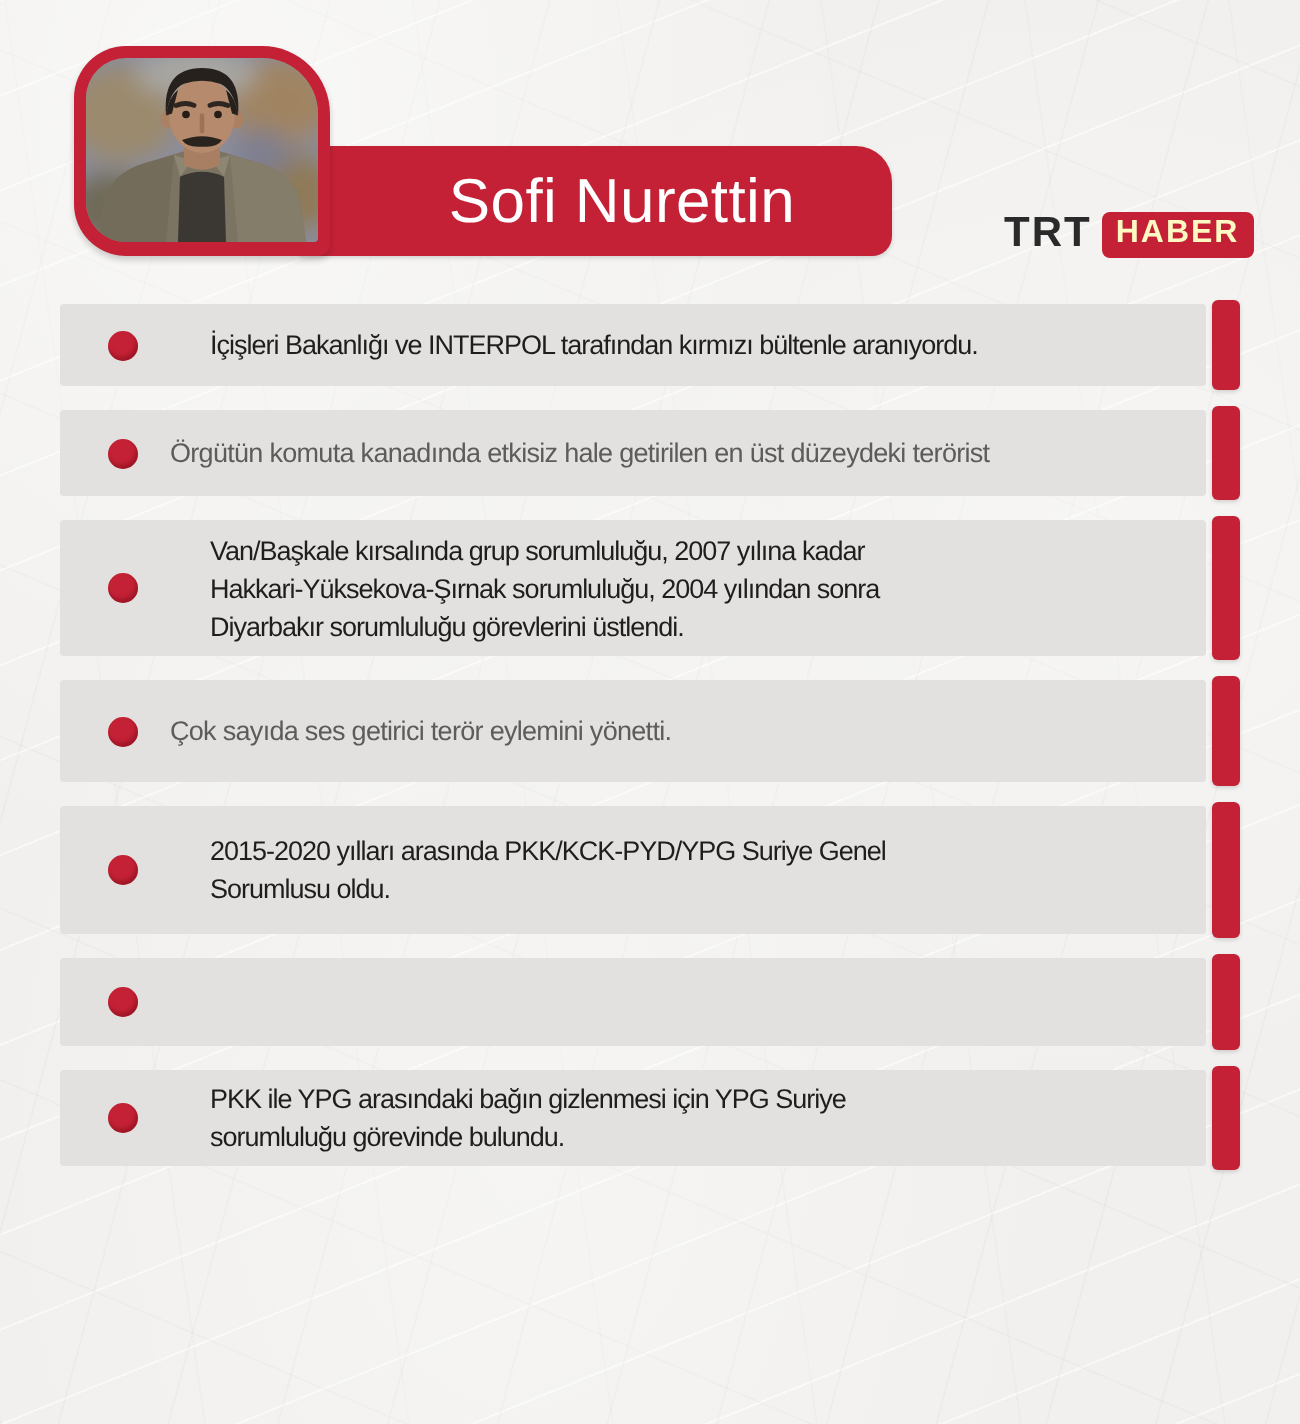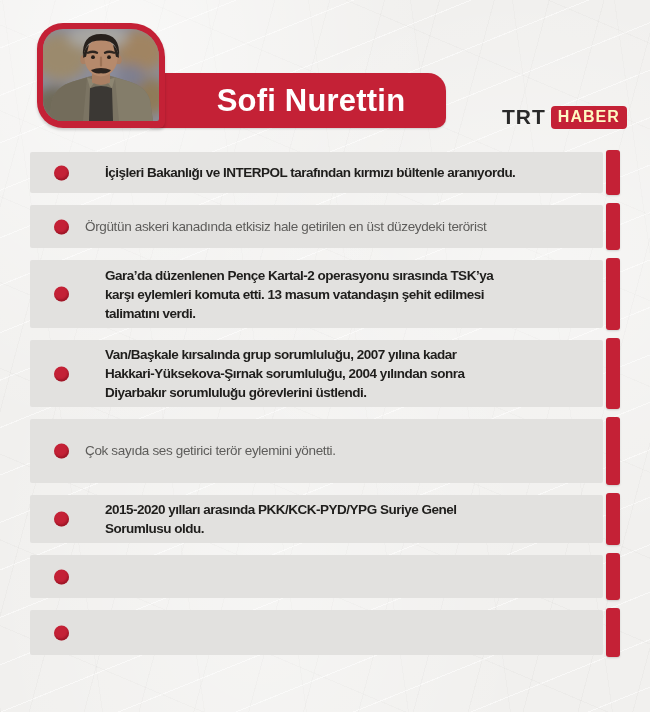--- a/index.html
+++ b/index.html
@@ -32,21 +32,21 @@
 
   
   .banner{
     position:absolute;left:150px;top:73px;width:296px;height:55px;
     background:var(--accent);
     border-radius:0 18px 10px 0;
     display:flex;align-items:center;justify-content:center;
     box-shadow:0 1px 2px rgba(0,0,0,0.15);
   }
   .banner .title{
-    color:#ffffff;font-size:31px;font-weight:bold;letter-spacing:0.2px;
+    color:#ffffff;font-size:31px;font-weight:normal;letter-spacing:0.2px;
     padding-left:26px;white-space:nowrap;
   }
   .photo-card{
     position:absolute;left:37px;top:23px;width:128px;height:105px;
     background:var(--accent);
     border-radius:26px 34px 6px 26px;
     box-shadow:0 2px 3px rgba(0,0,0,0.18);
   }
   .photo{
     position:absolute;left:6px;top:6px;right:6px;bottom:7px;
@@ -100,21 +100,21 @@
   }
   .sidebar{
     position:absolute;left:576px;top:-2px;bottom:-2px;width:14px;
     background:var(--accent);border-radius:3px;
     box-shadow:0 1px 2px rgba(0,0,0,0.15);
   }
   .row-text{
     margin:0;white-space:pre-line;
   }
   .row[data-emphasis="strong"] .row-text{
-    font-weight:bold;color:var(--text_strong);
+    font-weight:normal;color:var(--text_strong);
     font-size:13.5px;line-height:19px;letter-spacing:-0.5px;padding-left:20px;
   }
   .row[data-emphasis="normal"] .row-text{
     font-weight:normal;color:var(--text_normal);
     font-size:13.5px;line-height:18px;letter-spacing:-0.35px;
   }
 </style>
 </head>
 <body>
 
@@ -185,31 +185,24 @@
   <div class="list">
 
     <div class="row" data-emphasis="strong">
       <span class="dot"></span>
       <p class="row-text">İçişleri Bakanlığı ve INTERPOL tarafından kırmızı bültenle aranıyordu.</p>
       <span class="sidebar"></span>
     </div>
 
     <div class="row" data-emphasis="normal">
       <span class="dot"></span>
-      <p class="row-text">Örgütün askeri kanadında etkisiz hale getirilen en üst düzeydeki terörist</p>
-      <span class="sidebar"></span>
-    </div>
-
-    <div class="row" data-emphasis="strong">
-      <span class="dot"></span>
-      <p class="row-text">Gara’da düzenlenen Pençe Kartal-2 operasyonu sırasında TSK’ya
-karşı eylemleri komuta etti. 13 masum vatandaşın şehit edilmesi
-talimatını verdi.</p>
-      <span class="sidebar"></span>
-    </div>
+      <p class="row-text">Örgütün komuta kanadında etkisiz hale getirilen en üst düzeydeki terörist</p>
+      <span class="sidebar"></span>
+    </div>
+
 
 
     <div class="row" data-emphasis="strong">
       <span class="dot"></span>
       <p class="row-text">Van/Başkale kırsalında grup sorumluluğu, 2007 yılına kadar
 Hakkari-Yüksekova-Şırnak sorumluluğu, 2004 yılından sonra
 Diyarbakır sorumluluğu görevlerini üstlendi.</p>
       <span class="sidebar"></span>
     </div>
 
@@ -226,17 +219,19 @@
       <span class="sidebar"></span>
     </div>
 
     <div class="row" data-emphasis="normal">
       <span class="dot"></span>
       <span class="sidebar"></span>
     </div>
 
     <div class="row" data-emphasis="strong">
       <span class="dot"></span>
+      <p class="row-text">PKK ile YPG arasındaki bağın gizlenmesi için YPG Suriye
+sorumluluğu görevinde bulundu.</p>
       <span class="sidebar"></span>
     </div>
 
   </div>
 </div>
 
 </body></html>

